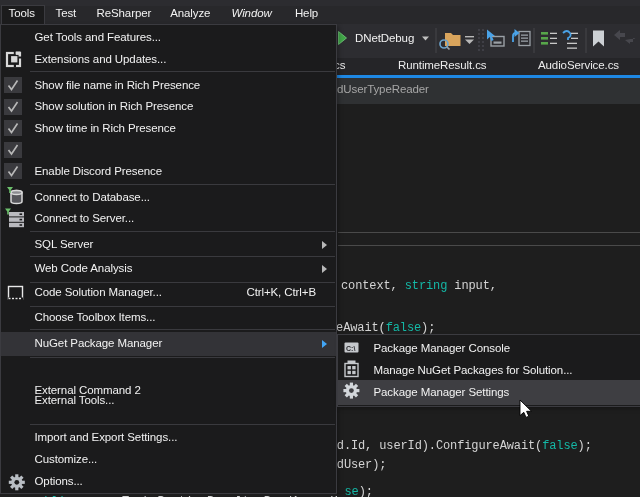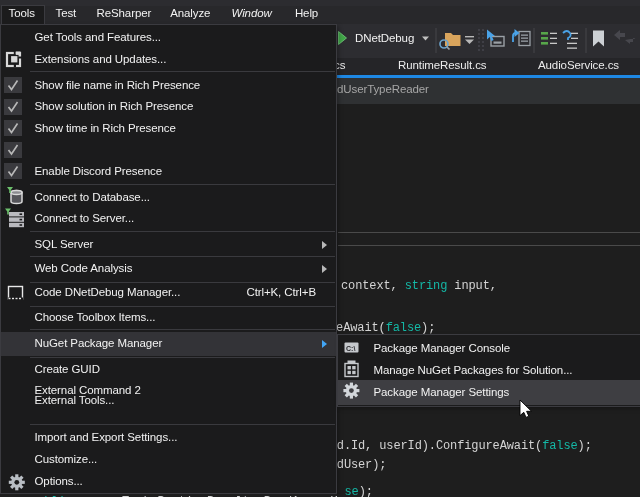--- a/index.html
+++ b/index.html
@@ -169,29 +169,28 @@
   <div class="sep" style="top:183.75px;"></div>
   <div class="mi" style="top:186.5px;">Connect to Database...</div>
   <div class="mi" style="top:208px;">Connect to Server...</div>
   <div class="sep" style="top:231px;"></div>
   <div class="mi" style="top:233.75px;">SQL Server</div>
   <div class="arr" style="top:240.5px;"></div>
   <div class="sep" style="top:255.75px;"></div>
   <div class="mi" style="top:258px;">Web Code Analysis</div>
   <div class="arr" style="top:264.75px;"></div>
   <div class="sep" style="top:282px;"></div>
-  <div class="mi" style="top:282px;">Code DNetDebug Manager...</div>
+  <div class="mi" style="top:282px;">Code Solution Manager...</div>
   <div class="short" style="top:282px;">Ctrl+K, Ctrl+B</div>
   <div class="sep" style="top:306px;"></div>
   <div class="mi" style="top:306.75px;">Choose Toolbox Items...</div>
   <div class="sep" style="top:328.8px;"></div>
   <div class="mi" style="top:332.95px;">NuGet Package Manager</div>
   <div class="arr" style="top:339.7px; border-left-color:#42a5f5;"></div>
   <div class="sep" style="top:357.4px;"></div>
-  <div class="mi" style="top:358.75px;">Create GUID</div>
   <div class="mi" style="top:380.25px;">External Command 2</div>
   <div class="mi" style="top:390px;">External Tools...</div>
   <div class="sep" style="top:423.8px;"></div>
   <div class="mi" style="top:427.45px;">Import and Export Settings...</div>
   <div class="mi" style="top:449.25px;">Customize...</div>
   <div class="mi" style="top:471px;">Options...</div>
 
   <div class="chk" style="top:77.25px;"></div>
   <div class="chk" style="top:98.75px;"></div>
   <div class="chk" style="top:120.25px;"></div>

